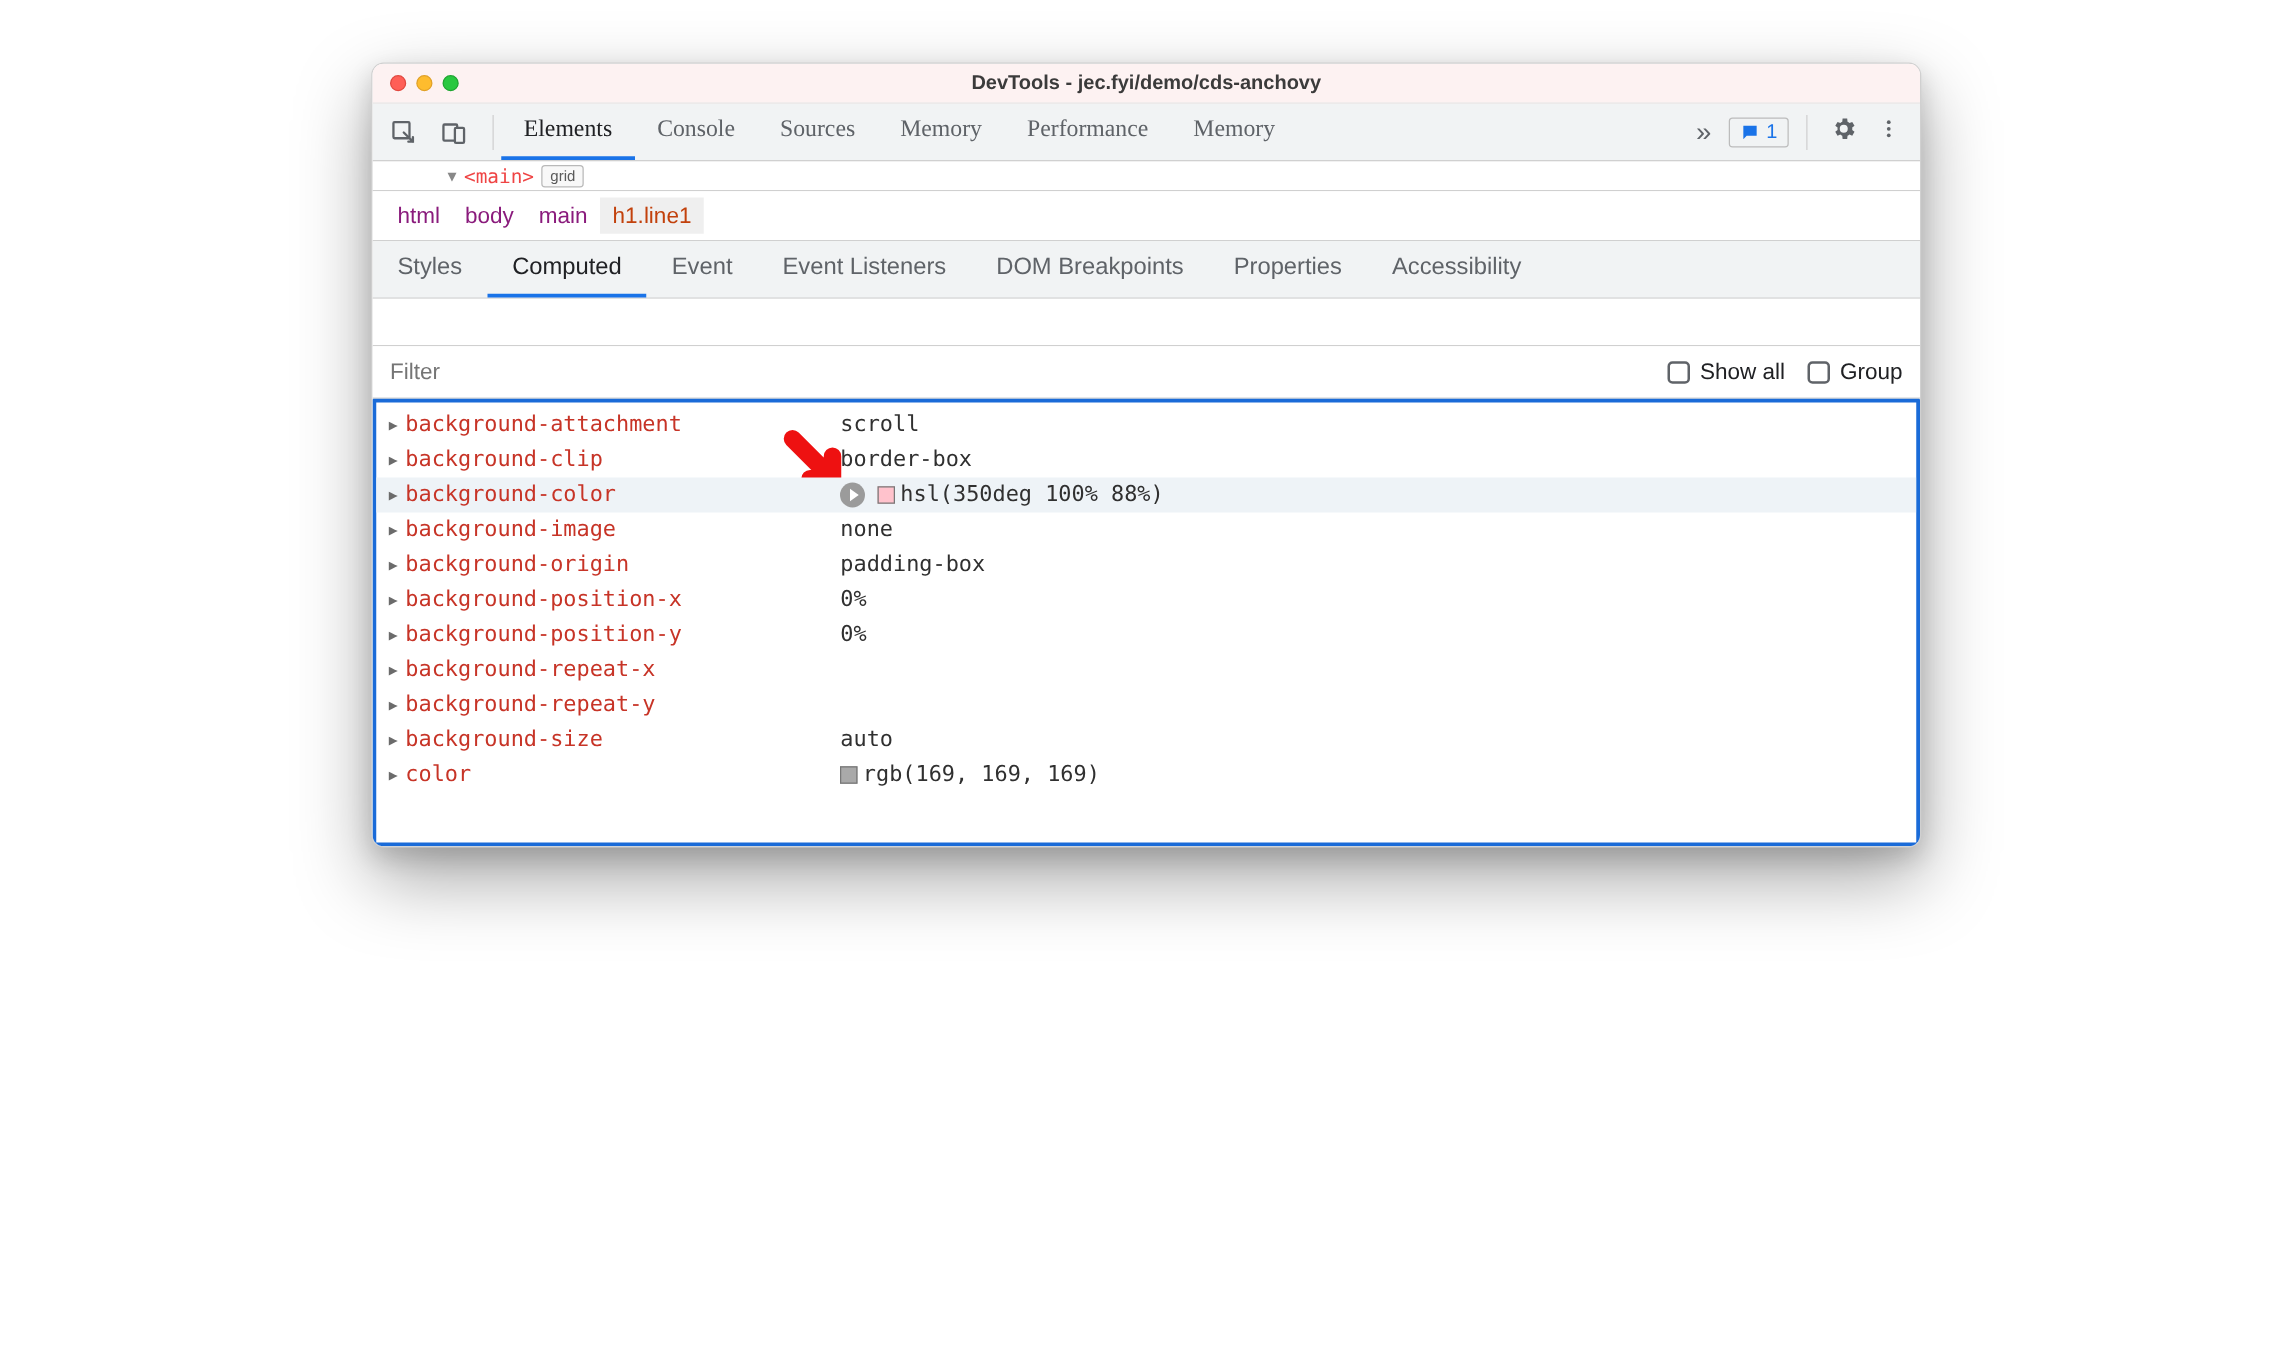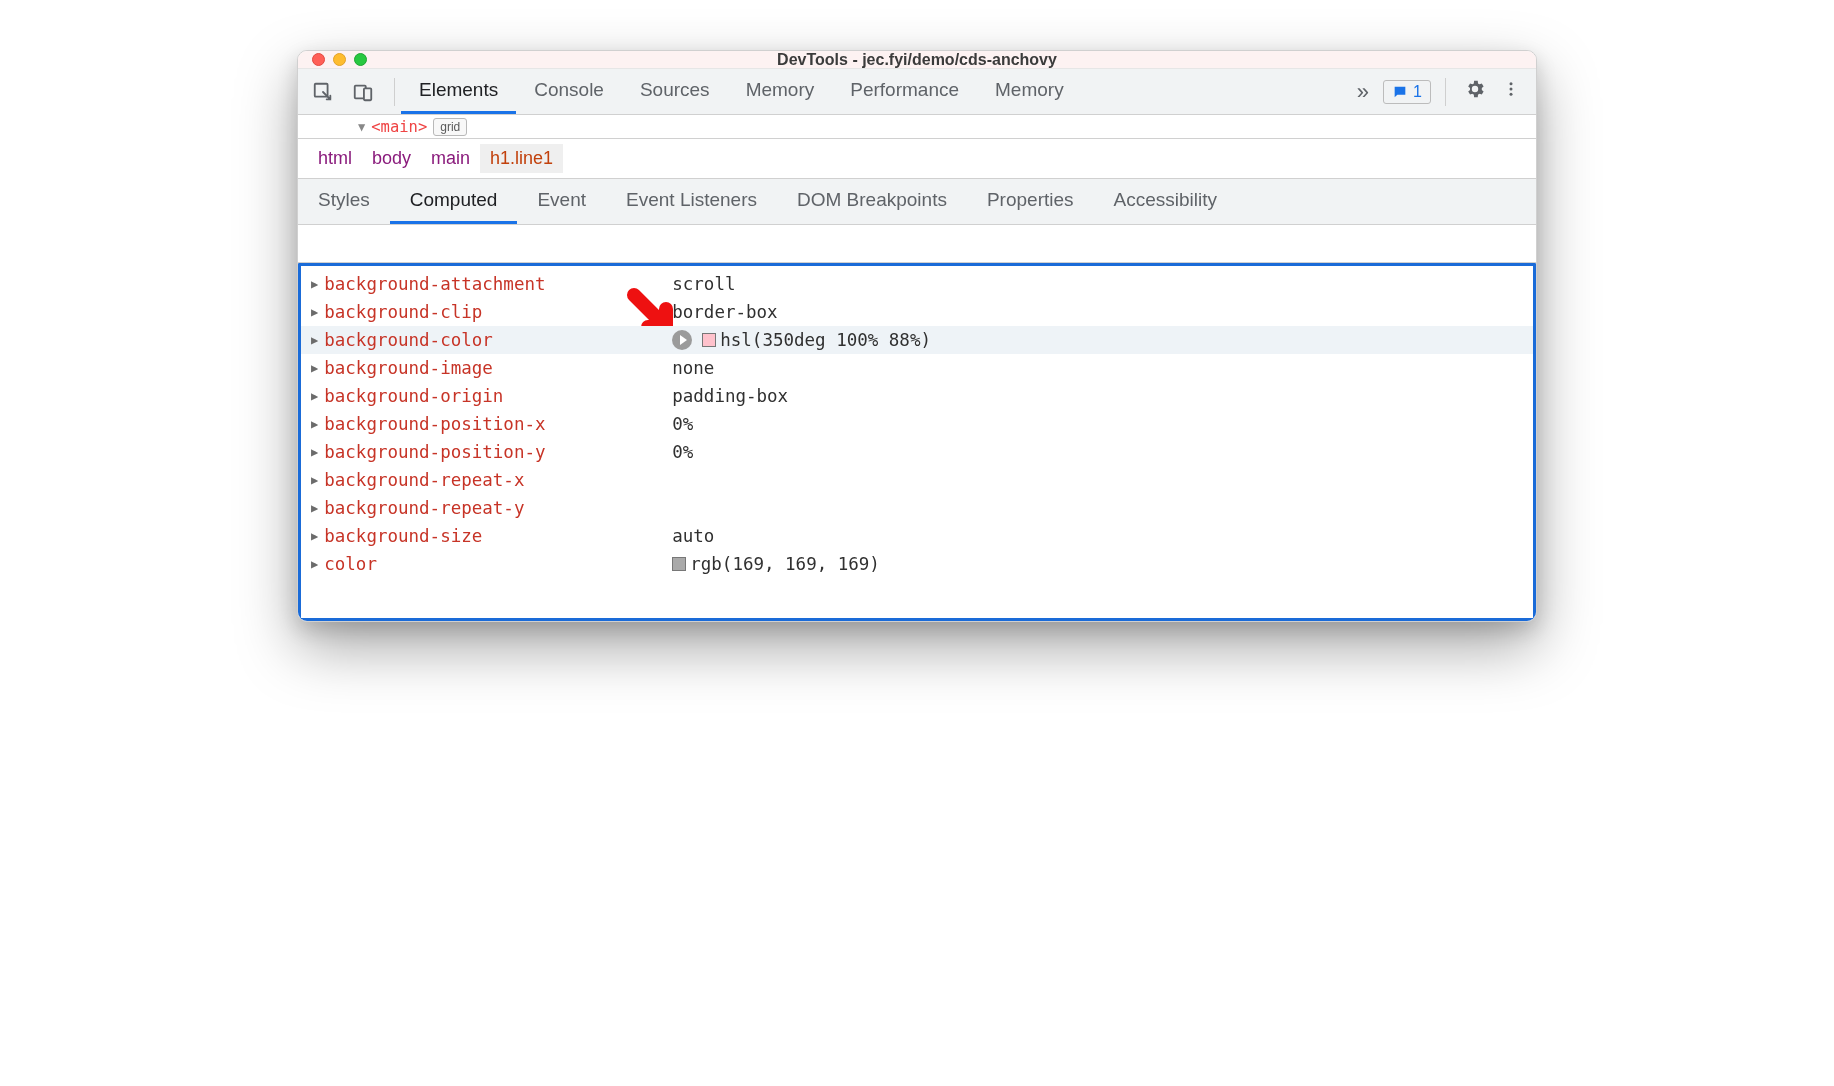--- a/index.html
+++ b/index.html
@@ -14,41 +14,41 @@
   }
   .window {
     width: 1240px;
     border-radius: 10px;
     box-shadow: 0 25px 60px rgba(0,0,0,0.35), 0 8px 20px rgba(0,0,0,0.15);
     overflow: hidden;
     background: #fff;
     border: 1px solid #d0d0d0;
   }
   .titlebar {
-    height: 18px;
+    height: 32px;
     background: #fdf2f2;
     border-bottom: 1px solid #e6e6e6;
     display: flex;
     align-items: center;
     position: relative;
   }
   .traffic-lights { display: flex; gap: 8px; padding-left: 14px; }
   .tl { width: 13px; height: 13px; border-radius: 50%; }
   .tl.red { background:#ff5f57; border:1px solid #e1483f; }
   .tl.yellow { background:#febc2e; border:1px solid #e0a128; }
   .tl.green { background:#28c840; border:1px solid #1fa532; }
   .titlebar-title { position:absolute; left:0; right:0; text-align:center; font-size:16px; font-weight:600; color:#3b3b3b; pointer-events:none; }
   .toolbar {
     display:flex; align-items:center; height:46px; border-bottom:1px solid #d0d0d0; background:#f1f3f4;
   }
   .toolbar-left { display:flex; align-items:center; gap:14px; padding:0 12px; }
   .icon-btn { width:26px; height:26px; display:flex; align-items:center; justify-content:center; color:#5a5a5a; cursor:pointer; }
   .toolbar-divider { width:1px; height:28px; background:#cfcfcf; margin:0 6px; }
   .tabs { display:flex; align-items:stretch; height:100%; flex:1; }
-  .tab { padding:0 18px; display:flex; align-items:center; color:#5f6368; font-size:19px; cursor:pointer; border-bottom:3px solid transparent; }
+  .tab { padding:0 18px; display:flex; align-items:center; color:#5f6368; font-size:19px; cursor:pointer; border-bottom:3px solid transparent;font-family:Liberation Serif, serif; }
   .tab.active { color:#202124; border-bottom-color:#1a73e8; }
   .toolbar-right { display:flex; align-items:center; gap:8px; padding:0 12px; }
   .chevrons { font-size:22px; color:#5f6368; padding:0 6px; cursor:pointer; }
   .issues-badge { display:flex; align-items:center; gap:5px; border:1px solid #bcbcbc; padding:2px 8px; border-radius:3px; font-size:16px; cursor:pointer; color:#1a73e8; }
   .issues-badge svg { fill:#1a73e8; }
   .gear, .kebab { color:#5f6368; font-size:20px; cursor:pointer; padding:0 4px; }
 
   .dom-snippet { padding:2px 0 2px 60px; font-family: Menlo, Consolas, monospace; font-size:15.5px; color:#5e5e5e; border-bottom:1px solid #d0d0d0; display:flex; align-items:center; gap:6px; height:24px; overflow:hidden;}
   .dom-snippet .tri { color:#888; font-size:12px; }
   .dom-snippet .tagtxt { color:#ef4444; }
@@ -179,20 +179,31 @@
     <div class="subtab active">Computed</div>
     <div class="subtab">Event</div>
     <div class="subtab">Event Listeners</div>
     <div class="subtab">DOM Breakpoints</div>
     <div class="subtab">Properties</div>
     <div class="subtab">Accessibility</div>
   </div>
 
   <div class="spacer-bar"></div>
 
+  <div class="filter-row">
+    <input class="filter-input" placeholder="Filter" style="">
+    <label class="chk">
+      <span class="chk-box"></span>
+      <span>Show all</span>
+    </label>
+    <label class="chk">
+      <span class="chk-box"></span>
+      <span>Group</span>
+    </label>
+  </div>
 
   <div class="props-wrapper">
     <svg class="red-arrow" viewBox="0 0 56 56">
       <path d="M10 8 L42 40 M42 40 L42 22 M42 40 L24 40" stroke="#e11" stroke-width="14" stroke-linecap="round" stroke-linejoin="round" fill="none"></path>
     </svg>
     <div class="proppanel" id="proppanel">
         <div class="prow">
           <span class="tri">▶</span>
           <span class="pname">background-attachment</span>
           <span class="pval">

